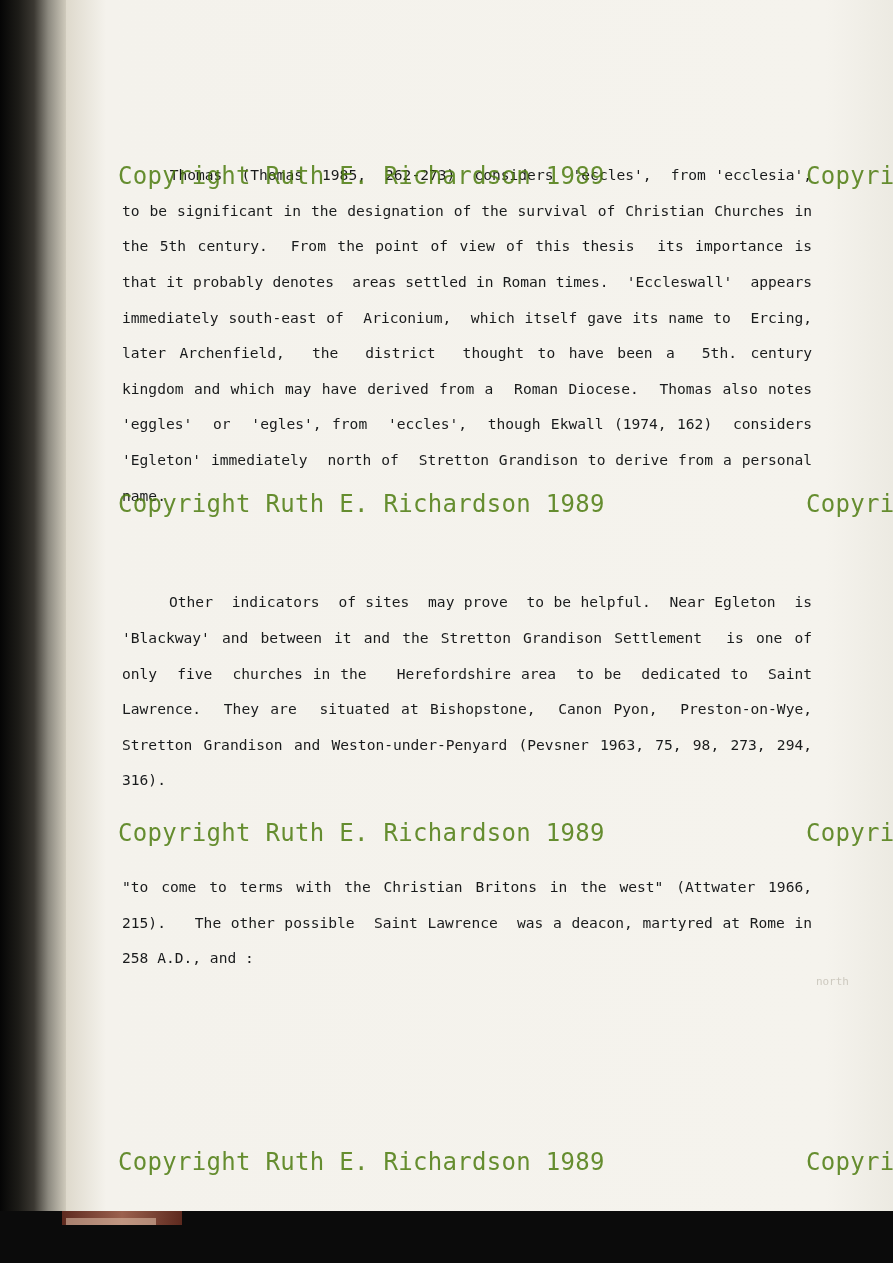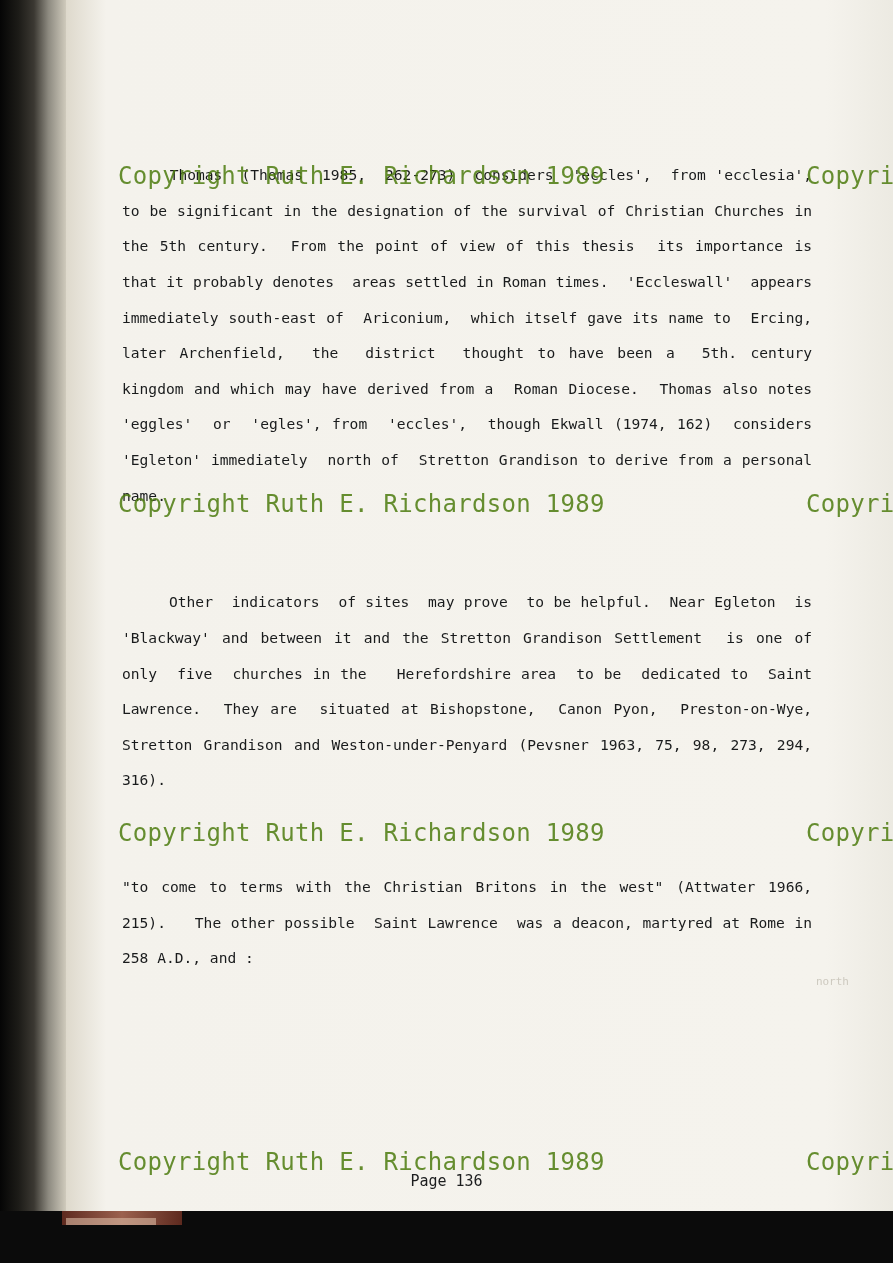--- a/index.html
+++ b/index.html
@@ -147,19 +147,18 @@
 
   <div class="wm wm-1">Copyright Ruth E. Richardson 1989</div>
   <div class="wm wm-1b">Copyright</div>
   <div class="wm wm-2">Copyright Ruth E. Richardson 1989</div>
   <div class="wm wm-2b">Copyright</div>
   <div class="wm wm-3">Copyright Ruth E. Richardson 1989</div>
   <div class="wm wm-3b">Copyright</div>
   <div class="wm wm-4">Copyright Ruth E. Richardson 1989</div>
   <div class="wm wm-4b">Copyright</div>
 
-  <div class="pagenum">Page 136</div>
 
   <div class="bottom-band"></div>
   <div class="bottom-strip"></div>
   <div class="bottom-strip2"></div>
 
 </div>
 
 </body></html>

